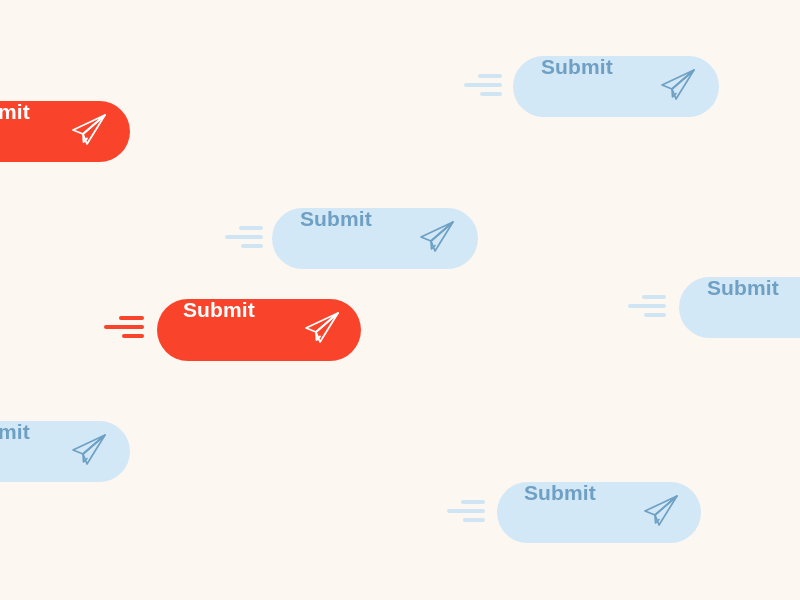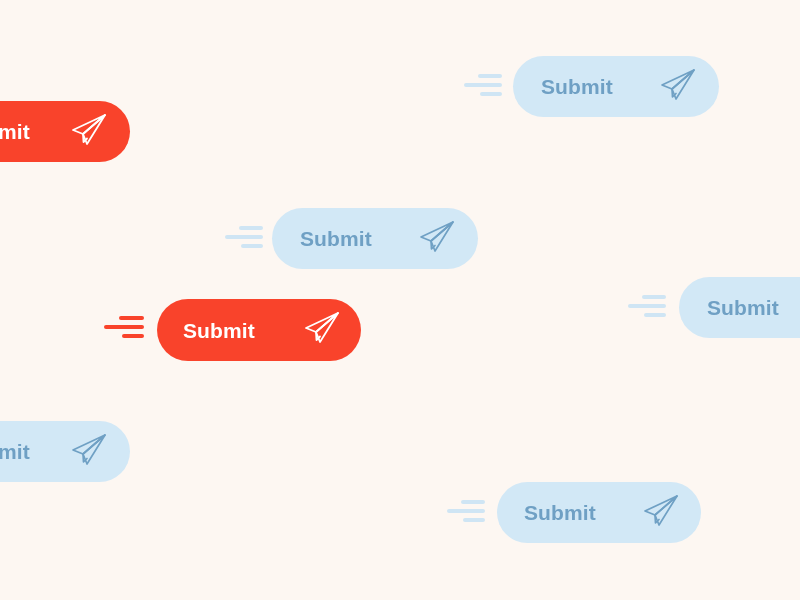--- a/index.html
+++ b/index.html
@@ -8,21 +8,20 @@
     width:800px;height:600px;
     overflow:hidden;
     font-family:"Liberation Sans","DejaVu Sans",sans-serif;
     background:#FDF7F2;
   }
   #stage{position:relative;width:800px;height:600px;overflow:hidden;background:#FDF7F2;}
 
   .pill{
     position:absolute;
     display:flex;
-    align-items:center;
     border-radius:999px;
     box-sizing:border-box;
     white-space:nowrap;
   }
   .pill .label{
     font-weight:700;
     letter-spacing:.1px;
     line-height:1;
   }
   .pill .plane{

